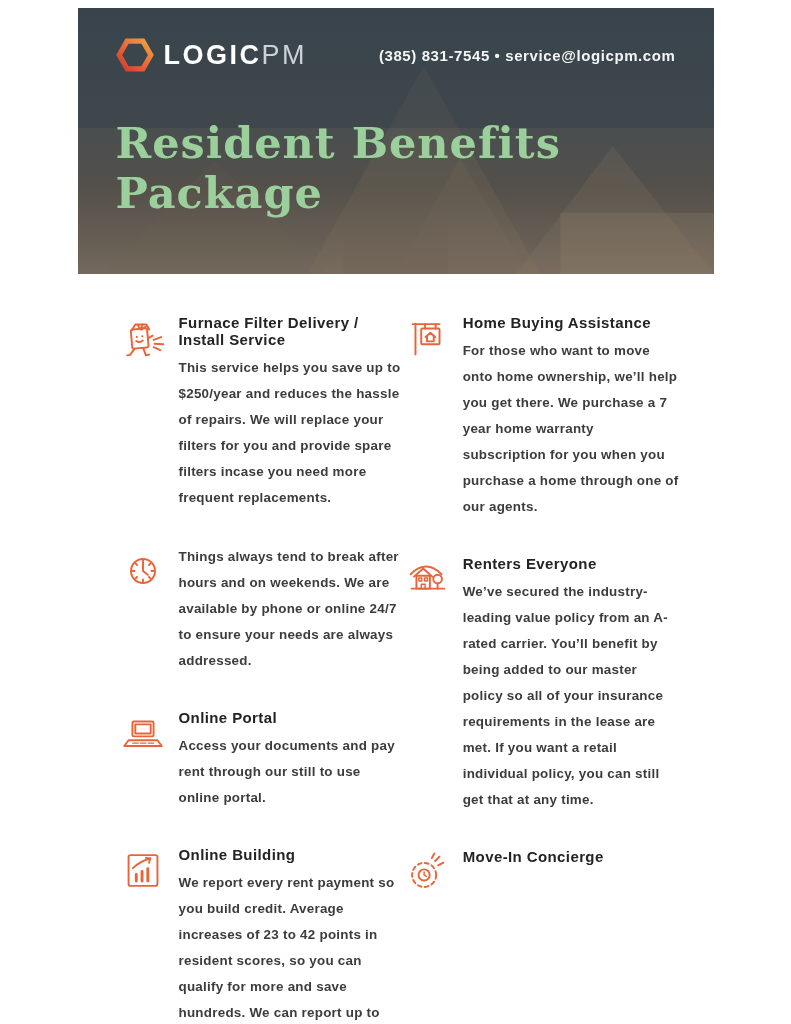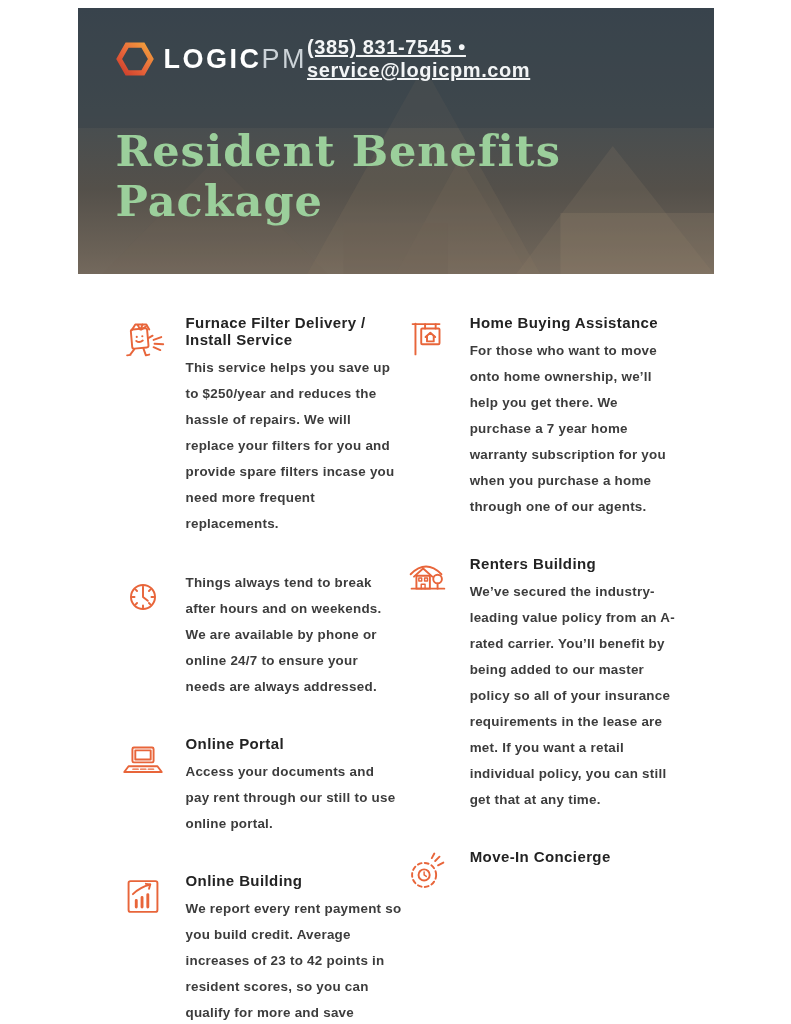--- a/index.html
+++ b/index.html
@@ -19,42 +19,42 @@
   .hero-inner { position:relative; z-index:2; }
   .hero-top {
     display:flex; justify-content:space-between; align-items:center;
     padding:28px 38px 0 38px;
   }
   .logo { display:flex; align-items:center; gap:10px; }
   .logo-mark { display:block; }
   .logo-text { font-size:27px; letter-spacing:2.5px; white-space:nowrap; }
   .brand-primary { font-weight:bold; color:#ffffff; }
   .brand-secondary { font-weight:normal; color:#ccd3d8; }
-  .contact { font-size:20px; font-weight:bold; letter-spacing:0.6px; color:#f3f5f6;text-decoration:underline; }
+  .contact { font-size:15px; font-weight:bold; letter-spacing:0.6px; color:#f3f5f6; }
 
   .hero-title {
     font-family:"DejaVu Serif", serif; font-weight:bold;
     font-size:43px; letter-spacing:1px; color:#9bcf9b;
     margin:44px 0 0 38px;
   }
   .hero-subtitle {
     font-weight:bold; font-size:21px; letter-spacing:0.3px; color:#ffffff;
     margin:14px 0 0 38px;
   }
 
   
   .content {
     display:flex; justify-content:space-between;
     padding:38px 34px 0 40px;
   }
   .col { display:flex; flex-direction:column; }
   .col-left  { width:356px; }
   .col-right { width:348px; }
 
-  .benefit { display:flex; gap:16px; margin-bottom:33px; }
+  .benefit { display:flex; gap:9px; margin-bottom:33px; }
   .benefit-icon { flex:0 0 52px; padding-top:1px; }
   .benefit-text h3 {
     font-size:15px; font-weight:bold; color:#232323;
     letter-spacing:0.4px; margin:2px 0 7px 0;
   }
   .benefit-text p {
     font-size:13.4px; font-weight:bold; color:#3c3c3c;
     letter-spacing:0.25px; line-height:26px;
   }
 
@@ -233,21 +233,21 @@
               <rect x="17.5" y="24" width="3" height="3" stroke-width="1.5"></rect>
               <rect x="23.5" y="24" width="3" height="3" stroke-width="1.5"></rect>
               <path d="M20 35 v-4.5 h4 v4.5" stroke-width="1.5"></path>
               <circle cx="37" cy="25" r="4.5"></circle>
               <path d="M37 29.5 v5.5"></path>
               <path d="M10 35 h34"></path>
             </g>
           </svg>
         </div>
         <div class="benefit-text">
-          <h3>Renters Building</h3>
+          <h3>Renters Everyone</h3>
           <p>We’ve secured the industry-leading value policy from an A-rated carrier. You’ll benefit by being added to our master policy so all of your insurance requirements in the lease are met. If you want a retail individual policy, you can still get that at any time.</p>
         </div>
       </div>
 
       <div class="benefit">
         <div class="benefit-icon">
           <svg width="50" height="52" viewBox="0 0 52 52">
             <g class="stroke">
               <circle cx="23" cy="28" r="12.5" stroke-dasharray="4 3.4"></circle>
               <circle cx="23" cy="28" r="5.8"></circle>

